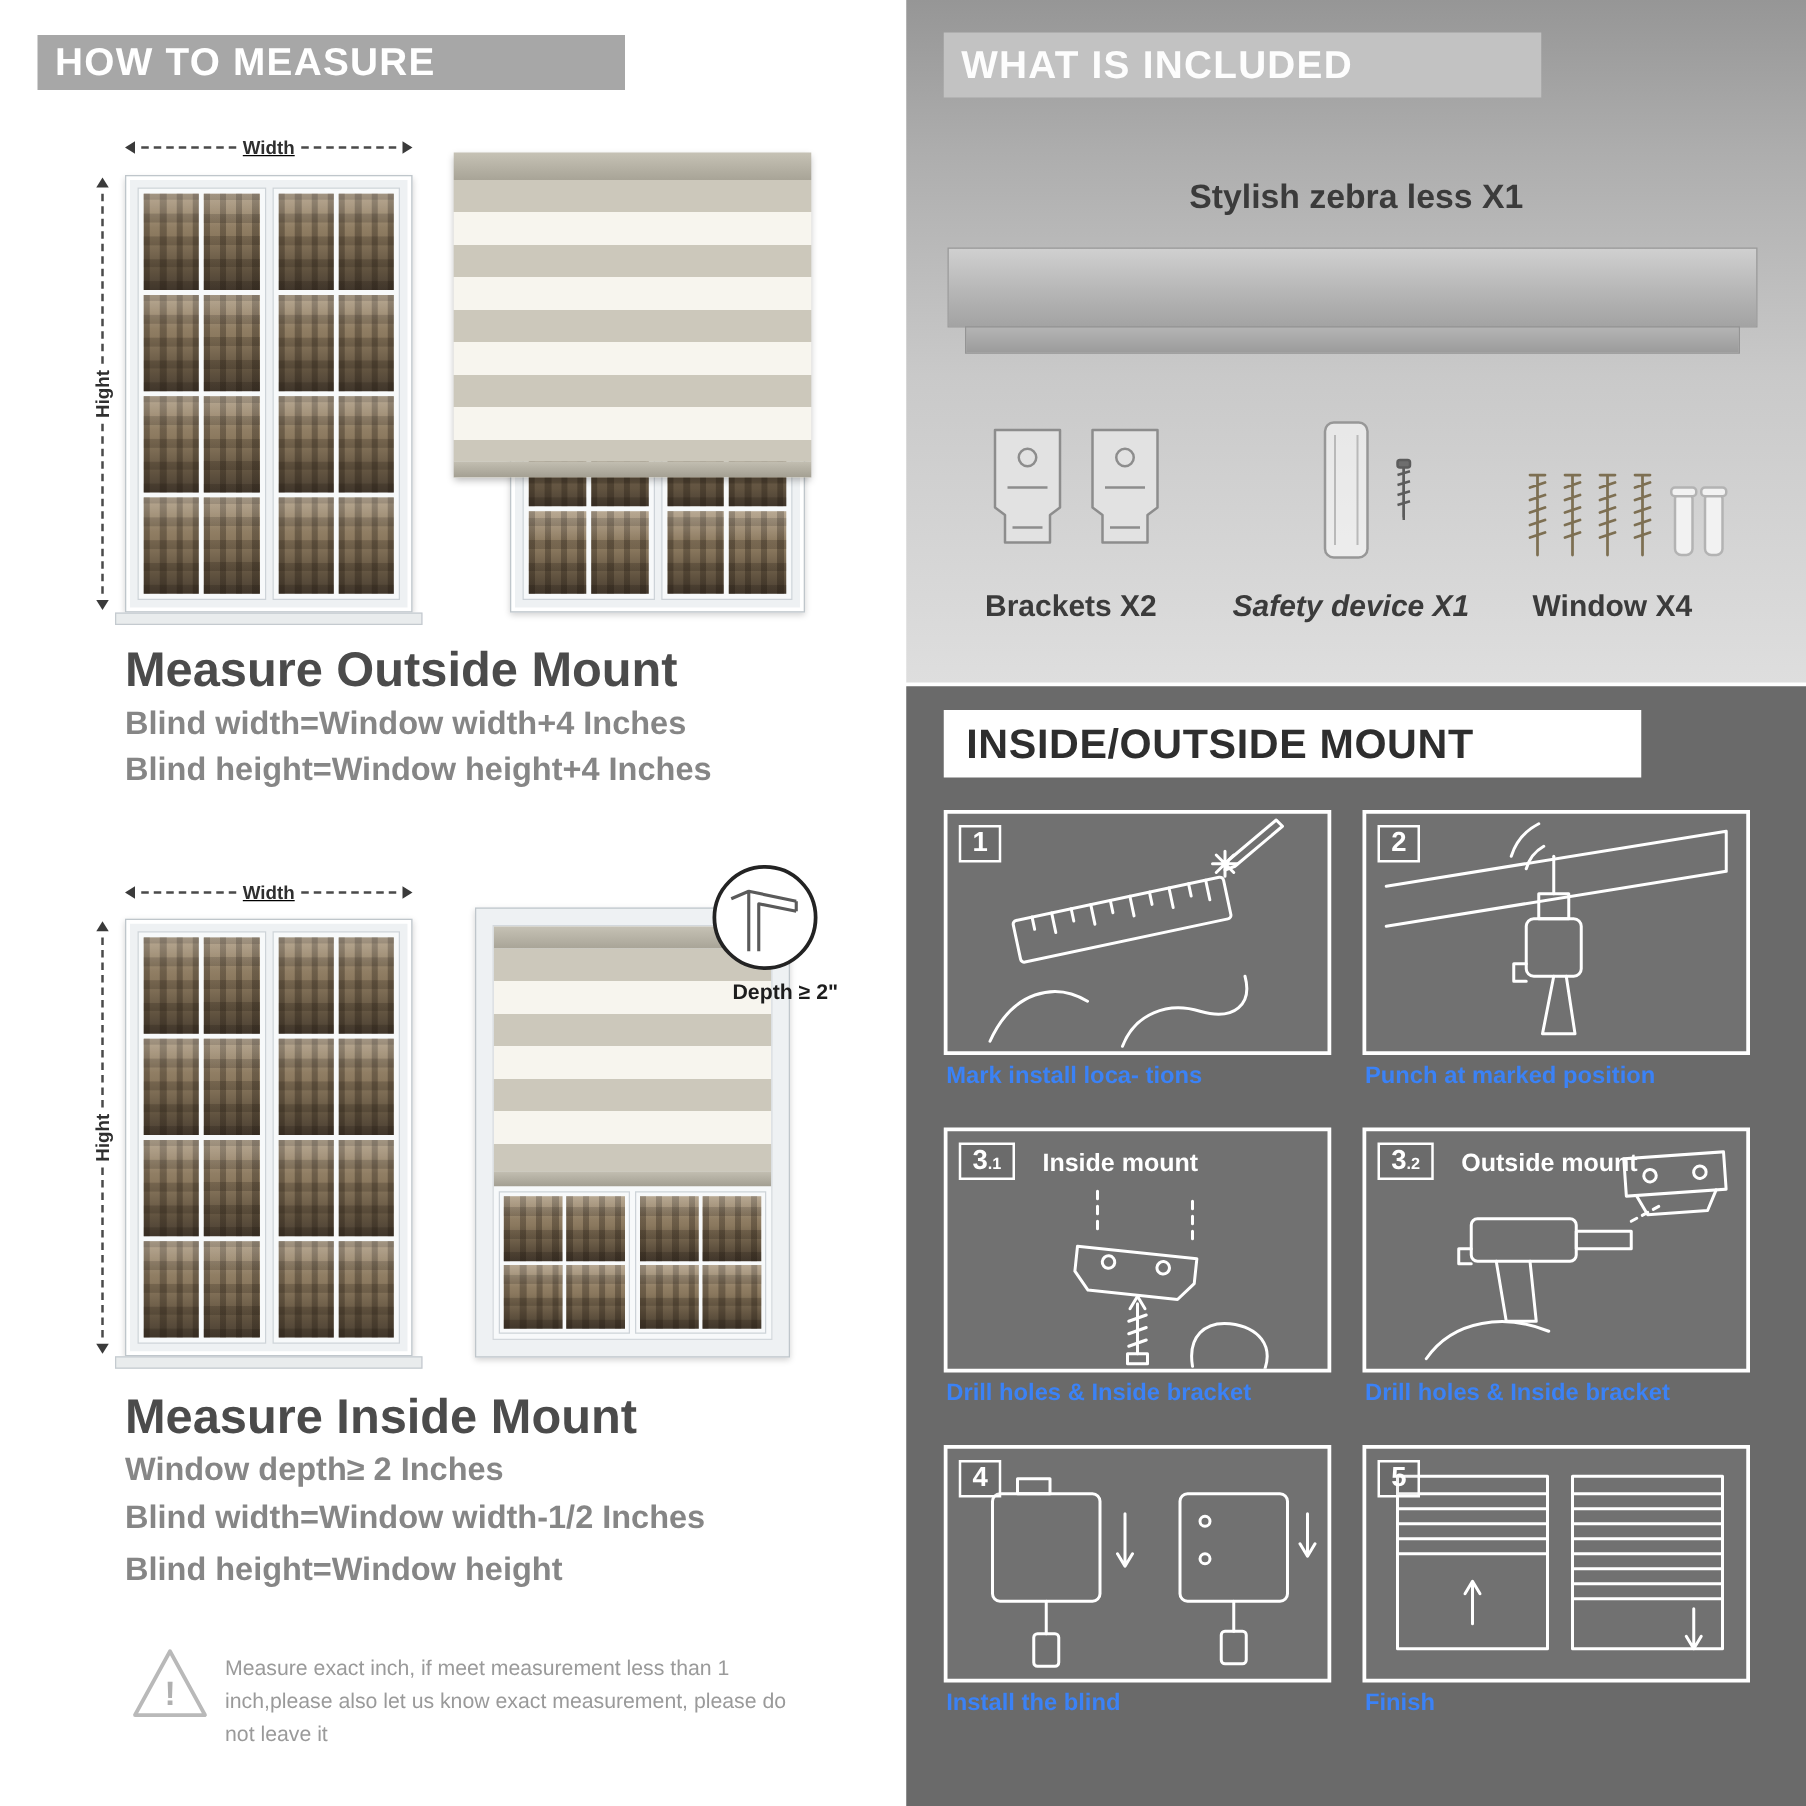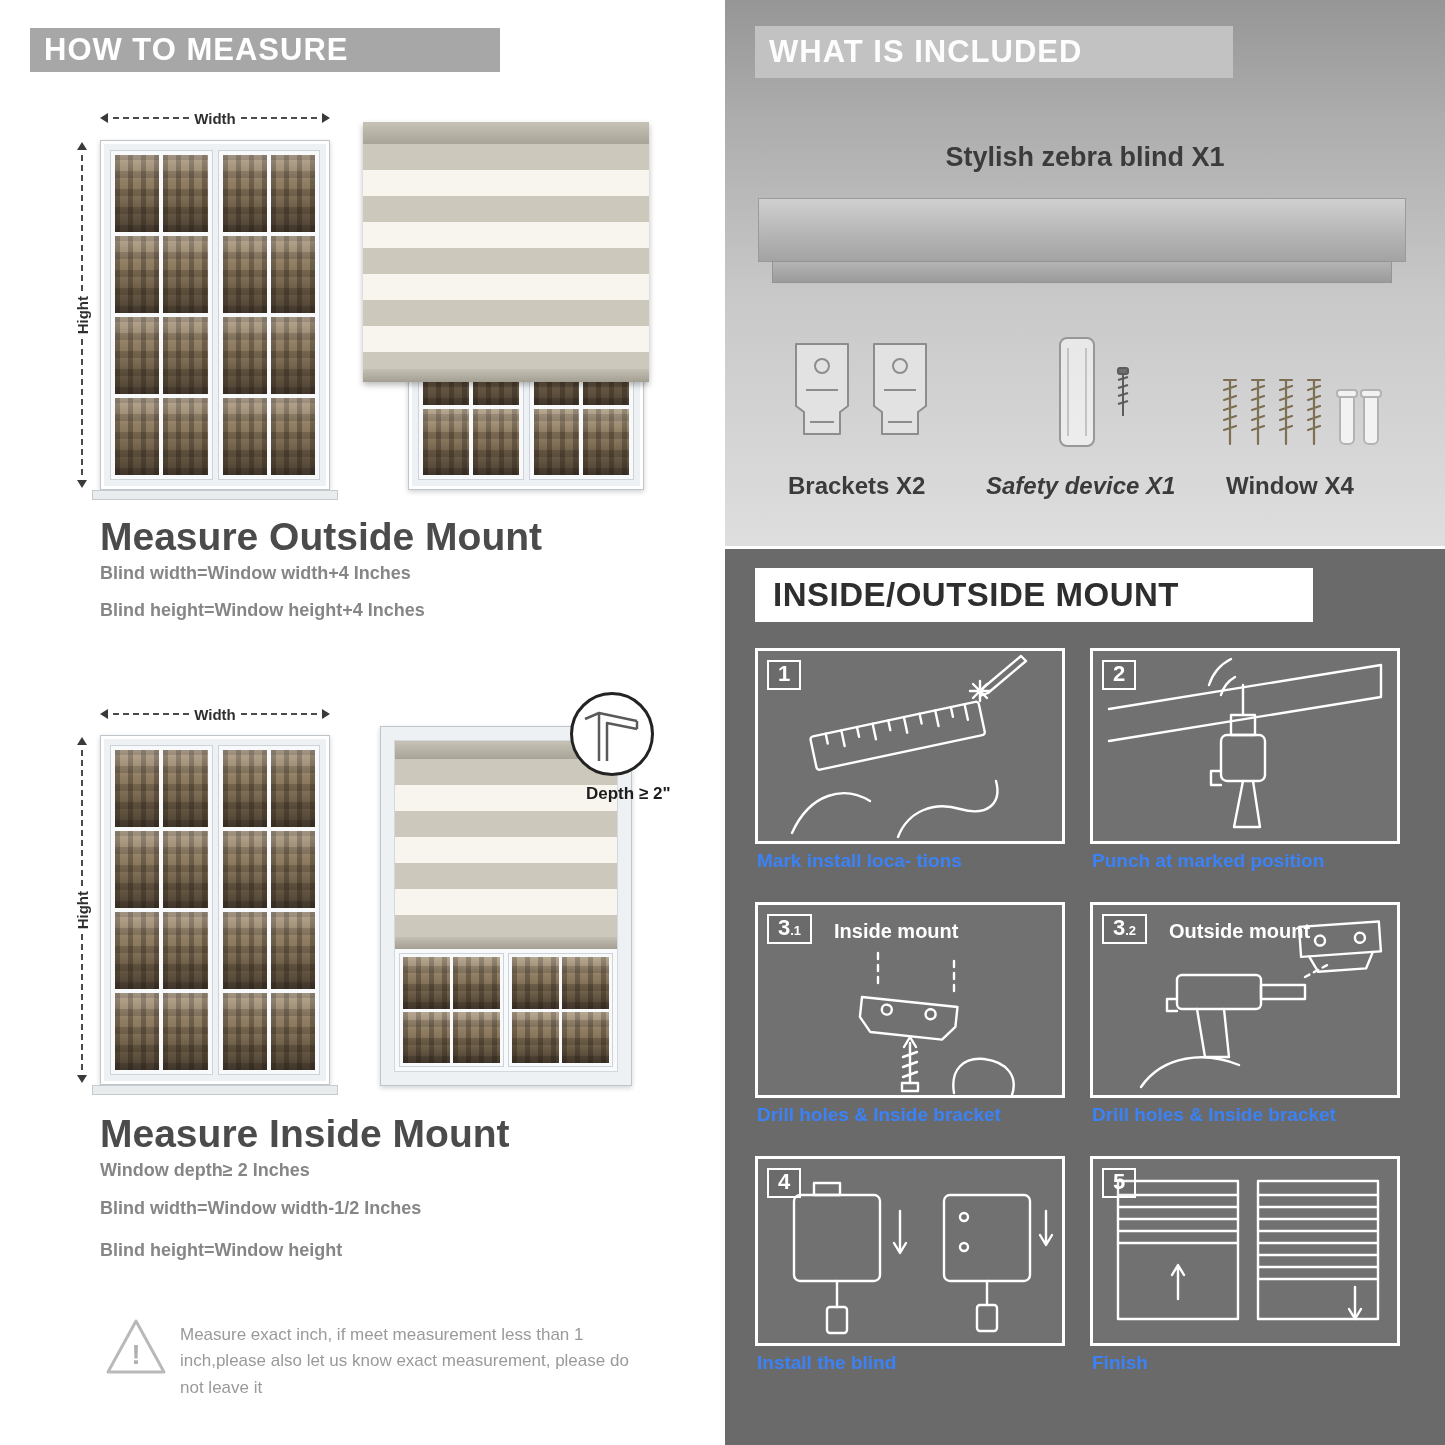--- a/index.html
+++ b/index.html
@@ -20,21 +20,21 @@
   .banner-included {
     left:755px; top:26px; width:478px; height:52px;
     background:#c2c2c2; color:#fdfdfd; font-size:31px; font-weight:bold;
     display:flex; align-items:center; padding-left:14px; letter-spacing:1px;
     box-sizing:border-box;
   }
   .h-mount {
     font-size:39px; font-weight:bold; color:#4b4b4b;
   }
   .formula {
-    font-size:18px; font-weight:bold; color:#868686;
+    font-size:26px; font-weight:bold; color:#868686;
   }
 
   
   .right-top {
     left:725px; top:0; width:720px; height:546px;
     background:linear-gradient(180deg,#969696 0%,#adadad 22%,#c9c9c9 55%,#dedede 100%);
   }
   .product-label {
     left:725px; top:142px; width:720px; text-align:center;
     font-size:27px; font-weight:bold; color:#3b3b3b;
@@ -117,21 +117,21 @@
     box-shadow:0 2px 5px rgba(0,0,0,.18);
   }
   .inframe .inner {
     width:100%; height:100%; background:#f7f9fa; display:flex; flex-direction:column;
     overflow:hidden; border:1px solid #d3d8dc; box-sizing:border-box;
   }
   .inpanes { flex:1; display:flex; gap:4px; padding:4px; box-sizing:border-box; }
   .inpanes .sash { padding:3px; gap:3px; grid-auto-rows:1fr; }
 
   
-  .hdim { display:flex; align-items:center; gap:5px; }
+  .hdim { display:flex; align-items:center; gap:5px;text-decoration:underline; }
   .hdim .line { flex:1; border-top:2px dashed #4a4a4a; height:0; }
   .arrL { width:0;height:0;border:5px solid transparent;border-right:8px solid #3a3a3a;border-left:none; }
   .arrR { width:0;height:0;border:5px solid transparent;border-left:8px solid #3a3a3a;border-right:none; }
   .dimlbl { font-size:15px; font-weight:bold; color:#2f2f2f; white-space:nowrap; }
   .vdim { display:flex; flex-direction:column; align-items:center; gap:5px; }
   .vdim .line { flex:1; border-left:2px dashed #4a4a4a; width:0; }
   .arrU { width:0;height:0;border:5px solid transparent;border-bottom:8px solid #3a3a3a;border-top:none; }
   .arrD { width:0;height:0;border:5px solid transparent;border-top:8px solid #3a3a3a;border-bottom:none; }
   .vlbl { writing-mode:vertical-rl; transform:rotate(180deg); font-size:15px; font-weight:bold; color:#2f2f2f; }
 
@@ -292,21 +292,21 @@
 <svg class="abs" style="left:103px; top:1316px;" width="66" height="62" viewBox="0 0 66 62">
   <polygon points="33,5 61,56 5,56" fill="none" stroke="#b9b9b9" stroke-width="3" stroke-linejoin="round"></polygon>
   <text x="33" y="48" text-anchor="middle" font-size="27" font-weight="bold" fill="#b0b0b0" font-family="Liberation Sans, sans-serif">!</text>
 </svg>
 <div class="abs warn-text" style="left:180px; top:1322px;">Measure exact inch, if meet measurement less than 1 inch,please also let us know exact measurement, please do not leave it</div>
 
 <div class="abs right-top"></div>
 <div class="abs banner-included">
   <span>WHAT IS INCLUDED</span>
 </div>
-<div class="abs product-label">Stylish zebra blind X1</div>
+<div class="abs product-label">Stylish zebra less X1</div>
 <div class="abs headrail"></div>
 <div class="abs headrail-lip"></div>
 
 <svg class="abs" style="left:786px; top:338px;" width="160" height="118" viewBox="0 0 160 118">
   <g fill="#e2e2e2" stroke="#8d8d8d" stroke-width="2" stroke-linejoin="round">
     <path d="M10,6 h52 v62 l-8,6 v22 h-36 v-22 l-8,-6 z"></path>
     <path d="M88,6 h52 v62 l-8,6 v22 h-36 v-22 l-8,-6 z"></path>
   </g>
   <g fill="none" stroke="#8d8d8d" stroke-width="2">
     <circle cx="36" cy="28" r="7"></circle>

